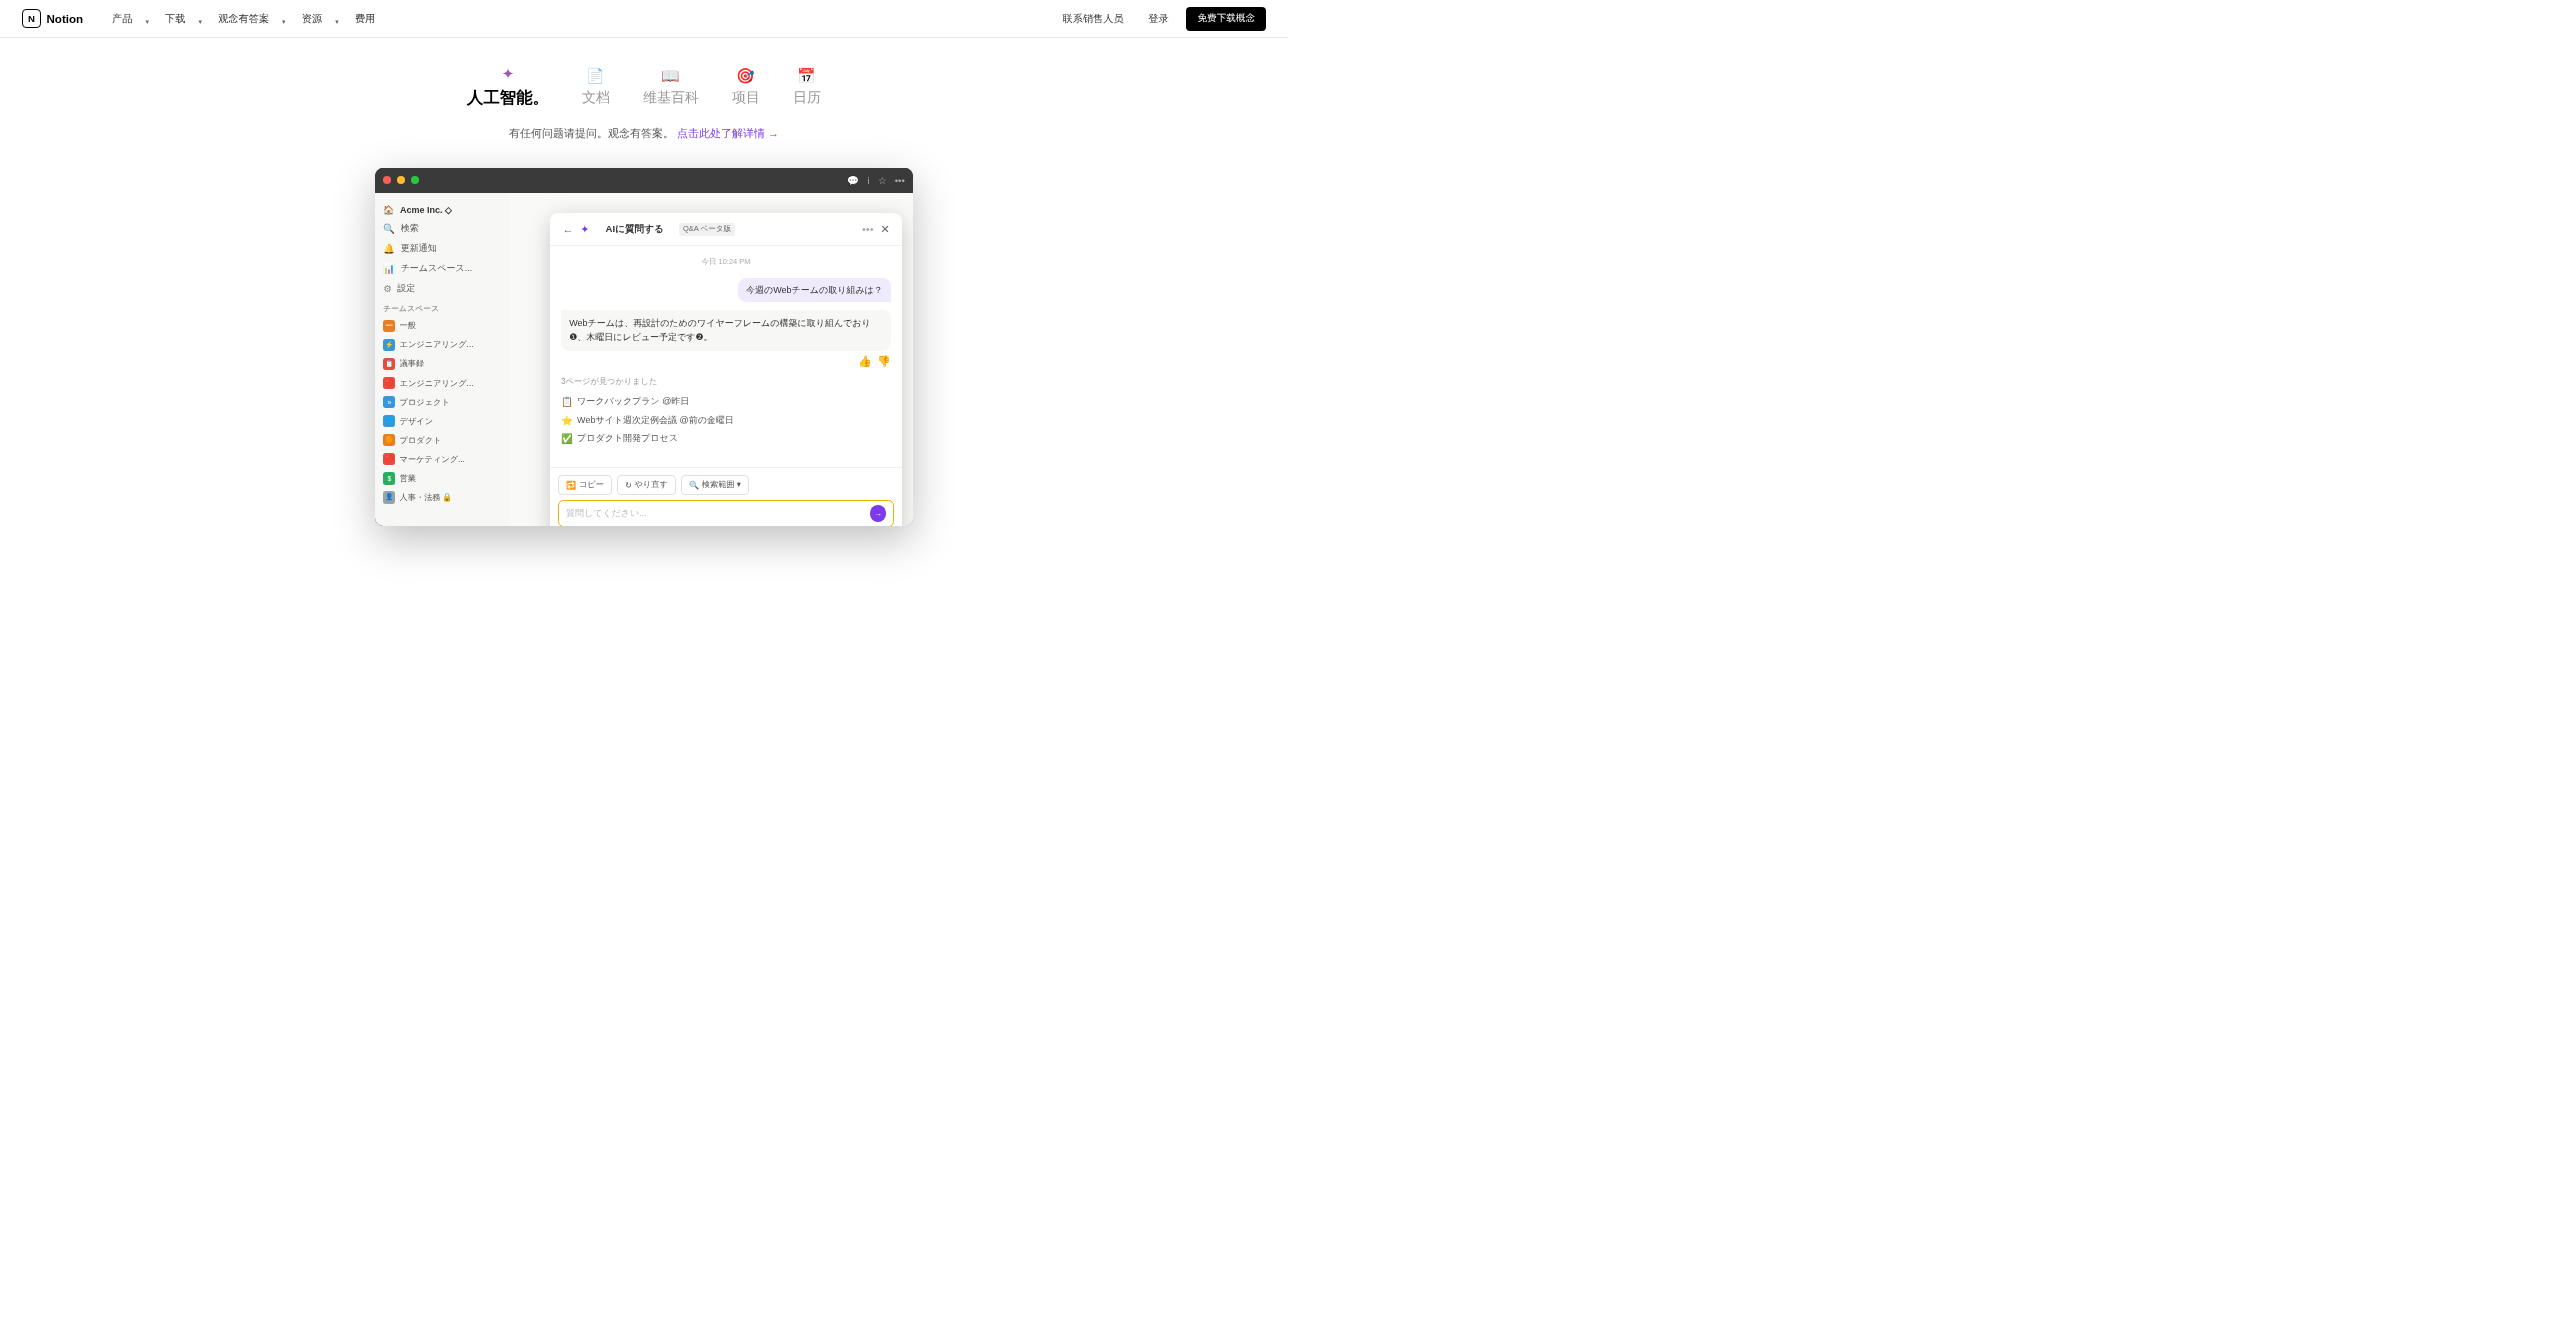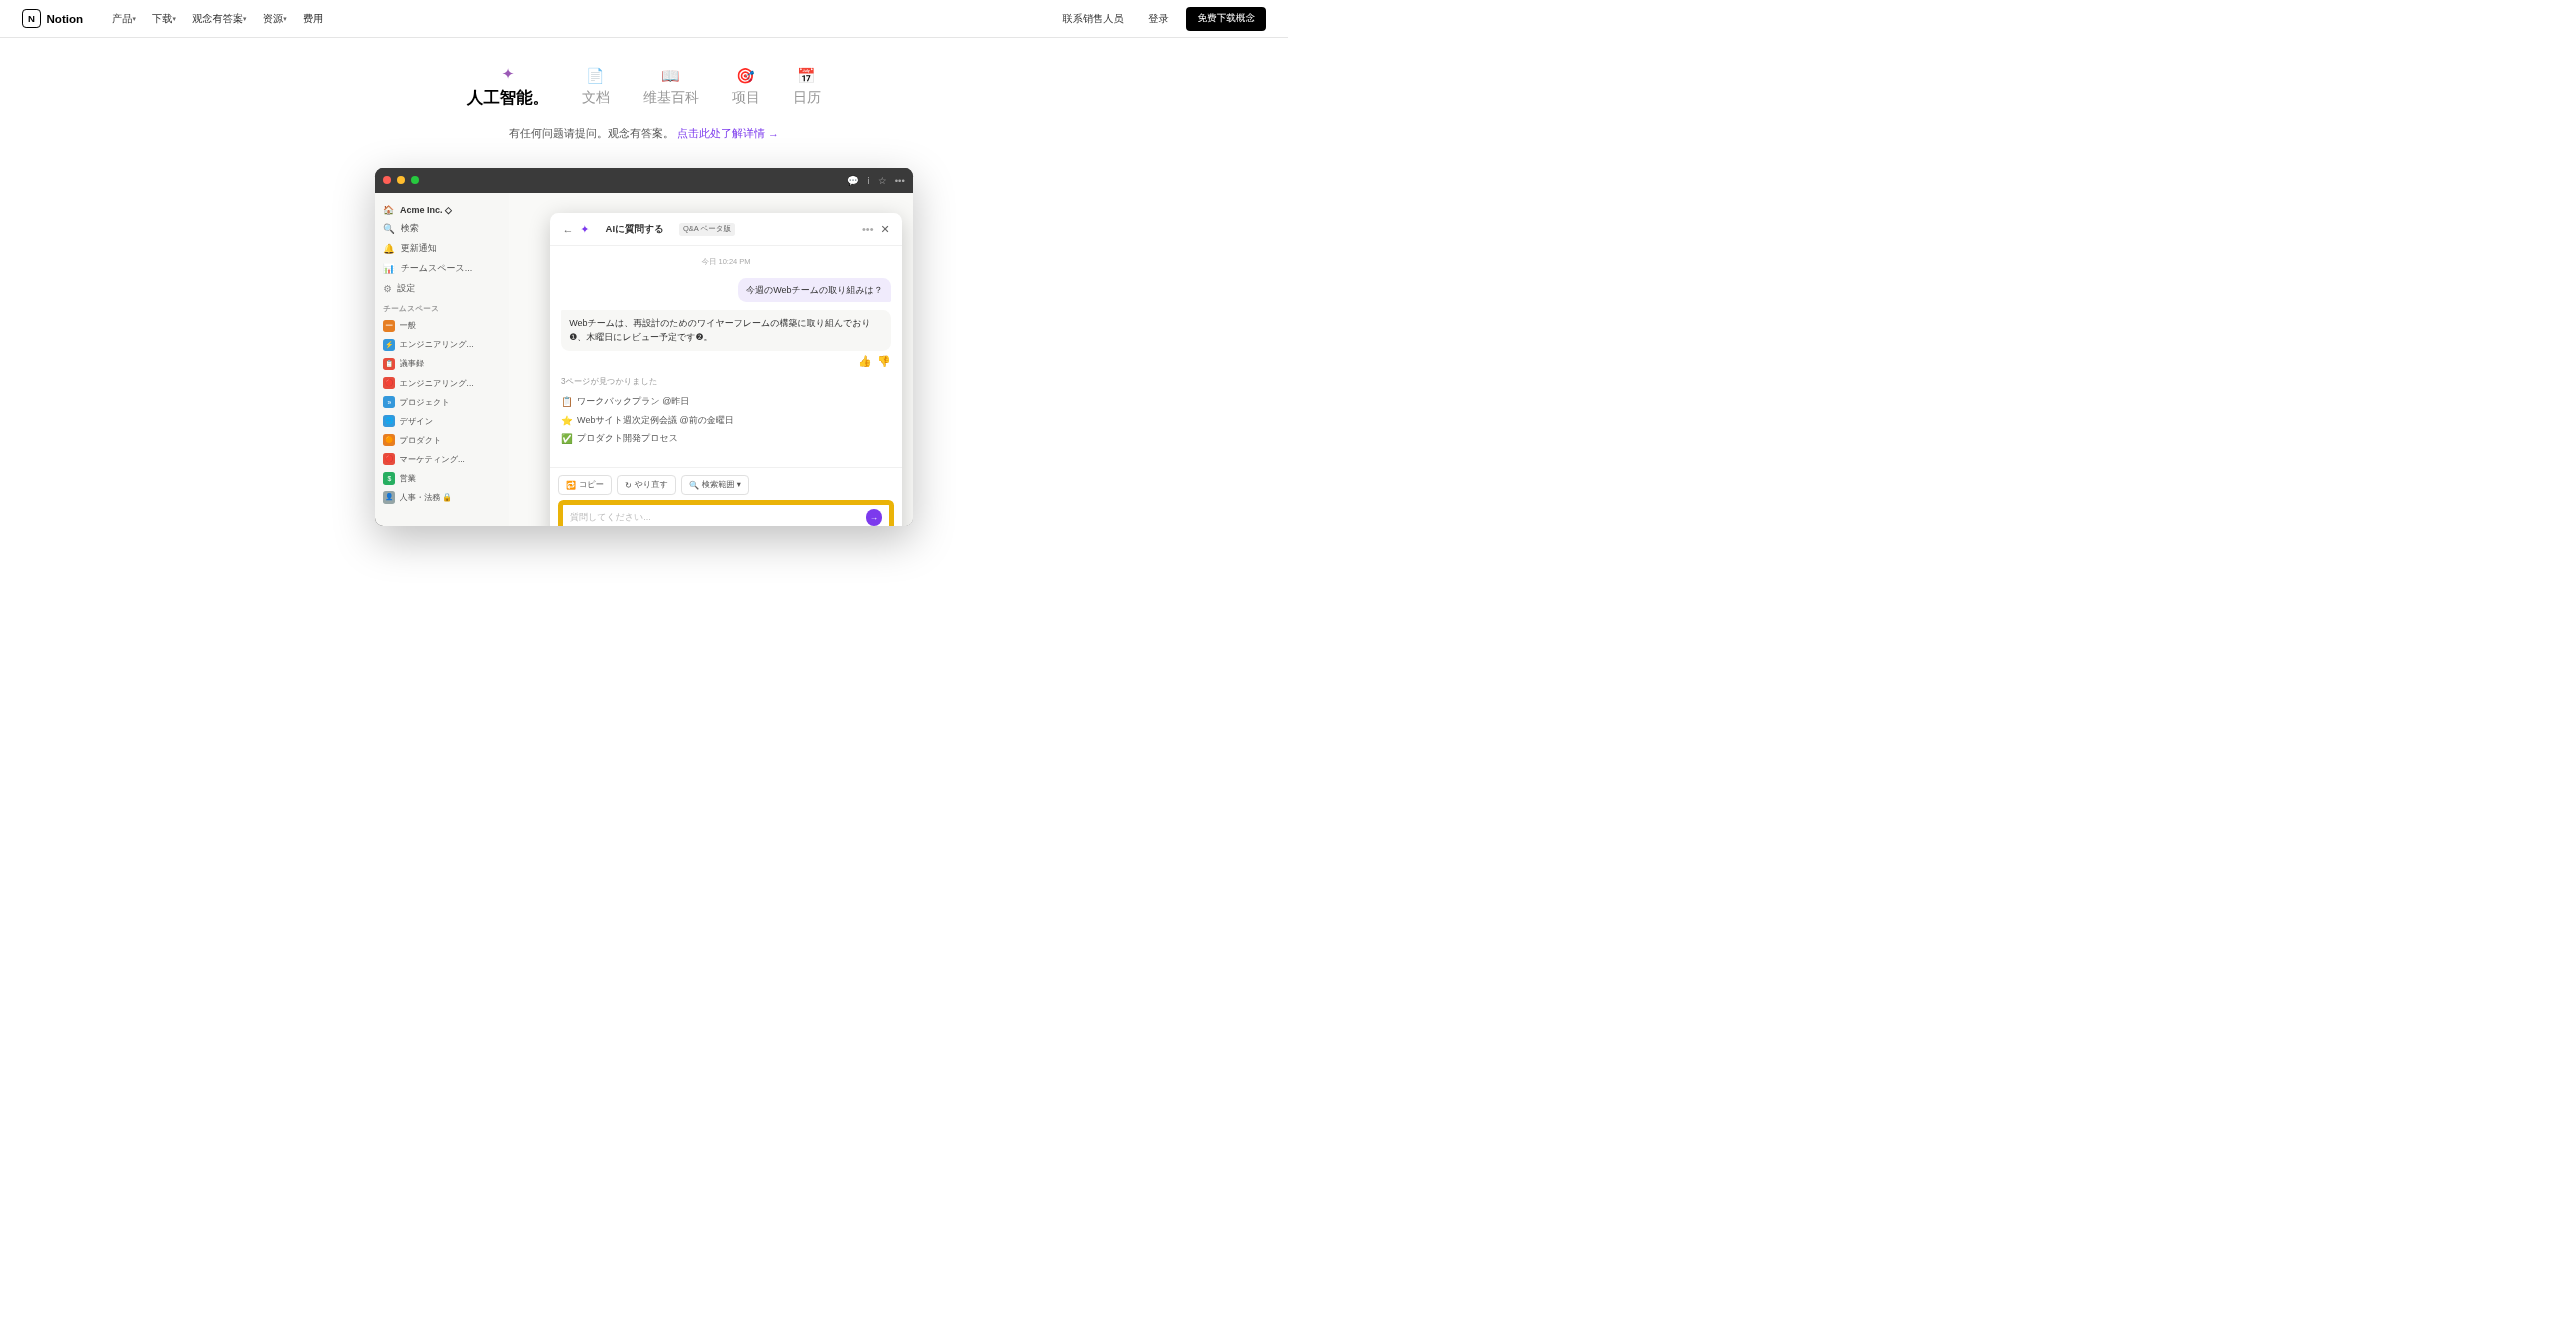--- a/index.html
+++ b/index.html
@@ -44,22 +44,22 @@
       color: #000;
     }
     .nav-links {
       display: flex;
       align-items: center;
       gap: 2.7px;
       flex: 1;
     }
     .nav-link {
       display: flex;
-      align-items: center;
-      gap: 0;
+      align-items: flex-end;
+      gap: 13px;
       padding: 4.1px 6.8px;
       border-radius: 4.1px;
       font-size: 10.2px;
       color: #333;
       cursor: pointer;
       border: none;
       background: none;
     }
     .nav-link-chevron {
       font-size: 6.8px;
@@ -399,21 +399,21 @@
       border: 0.7px solid #e0e0e0;
       border-radius: 4.1px;
       font-size: 8.2px;
       color: #555;
       cursor: pointer;
       background: #fff;
     }
     .ai-input-wrapper {
       display: flex;
       align-items: center;
-      border: 5px solid #eab308;
+      border: 1px solid #eab308;
       border-radius: 5.5px;
       padding: 4.1px 6.8px;
       gap: 23px;
     }
     .ai-input {
       flex: 1;
       border: none;
       outline: none;
       font-size: 9px;
       color: #333;

